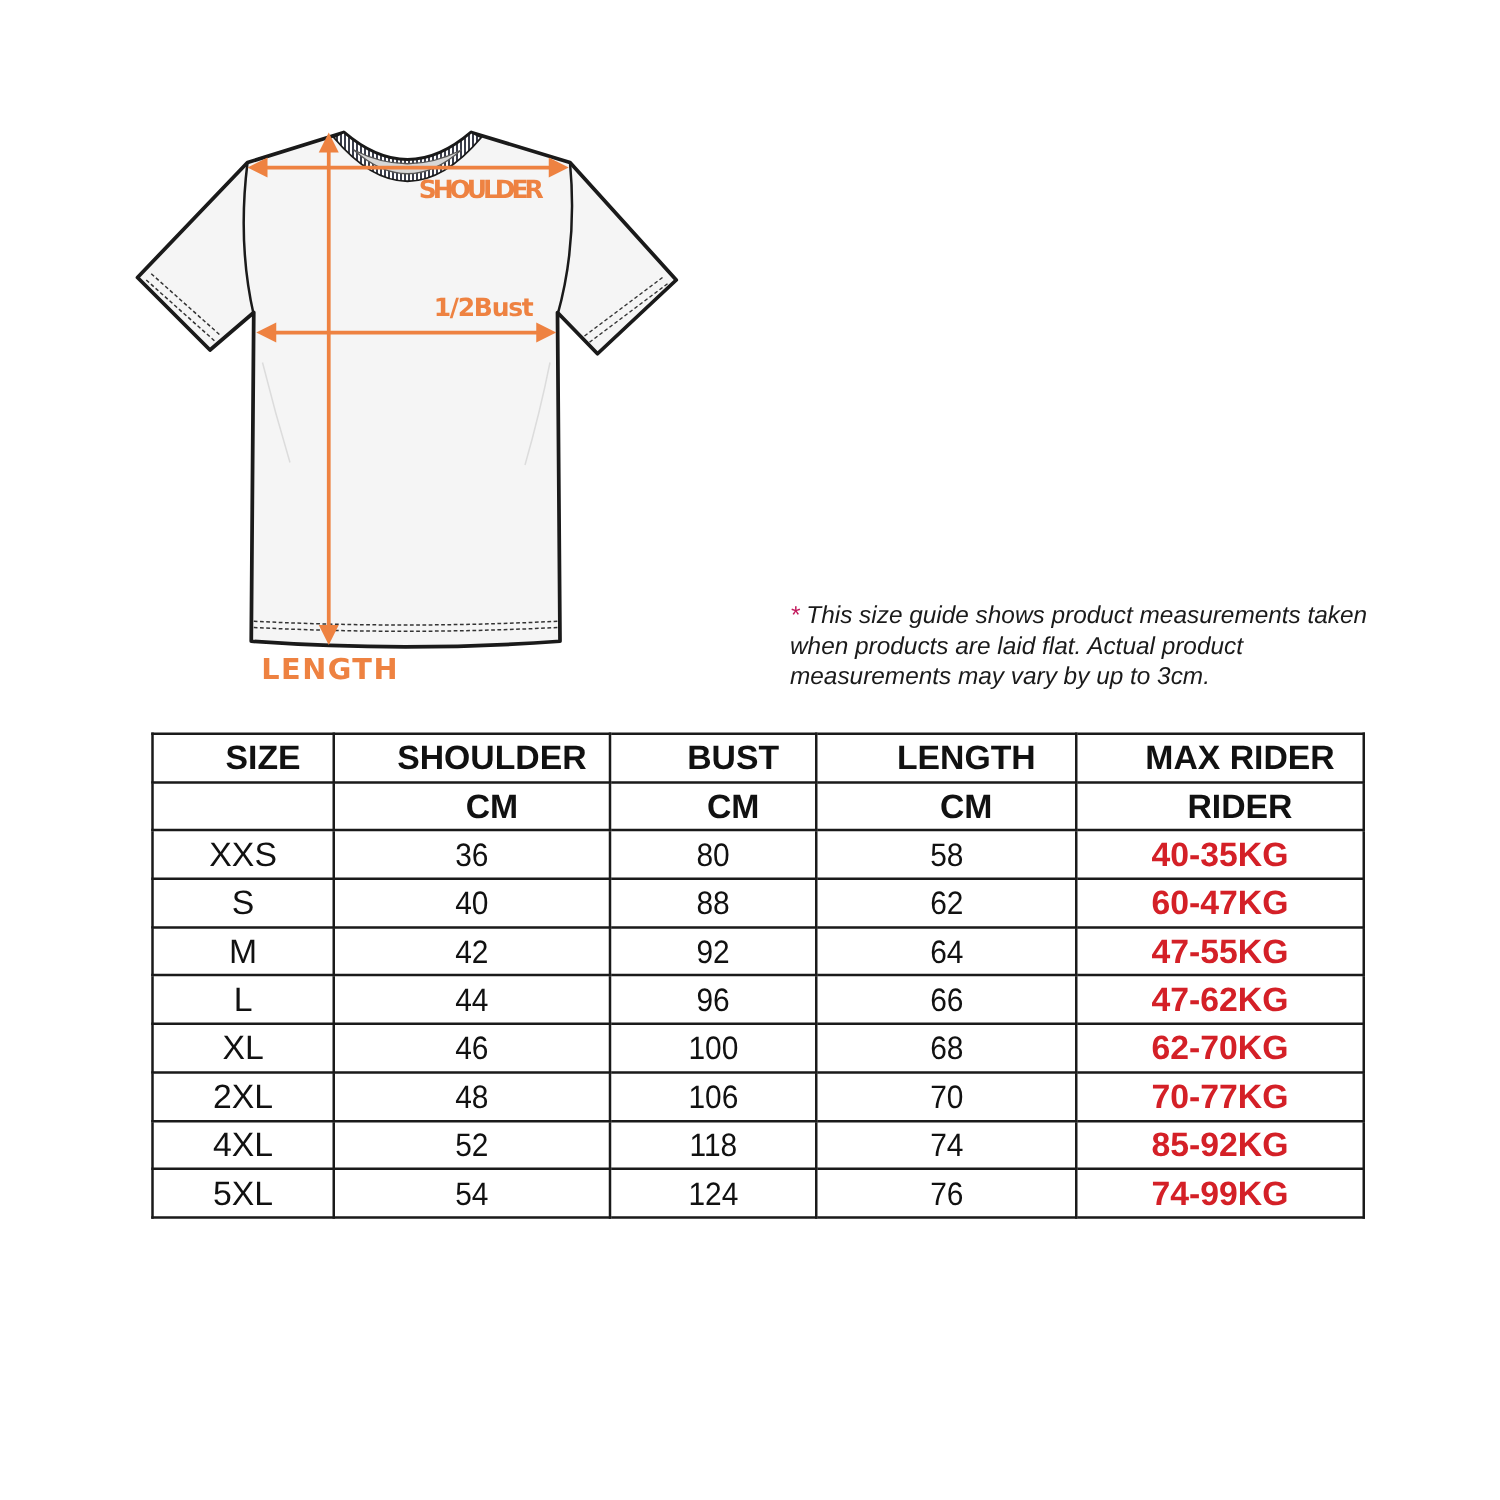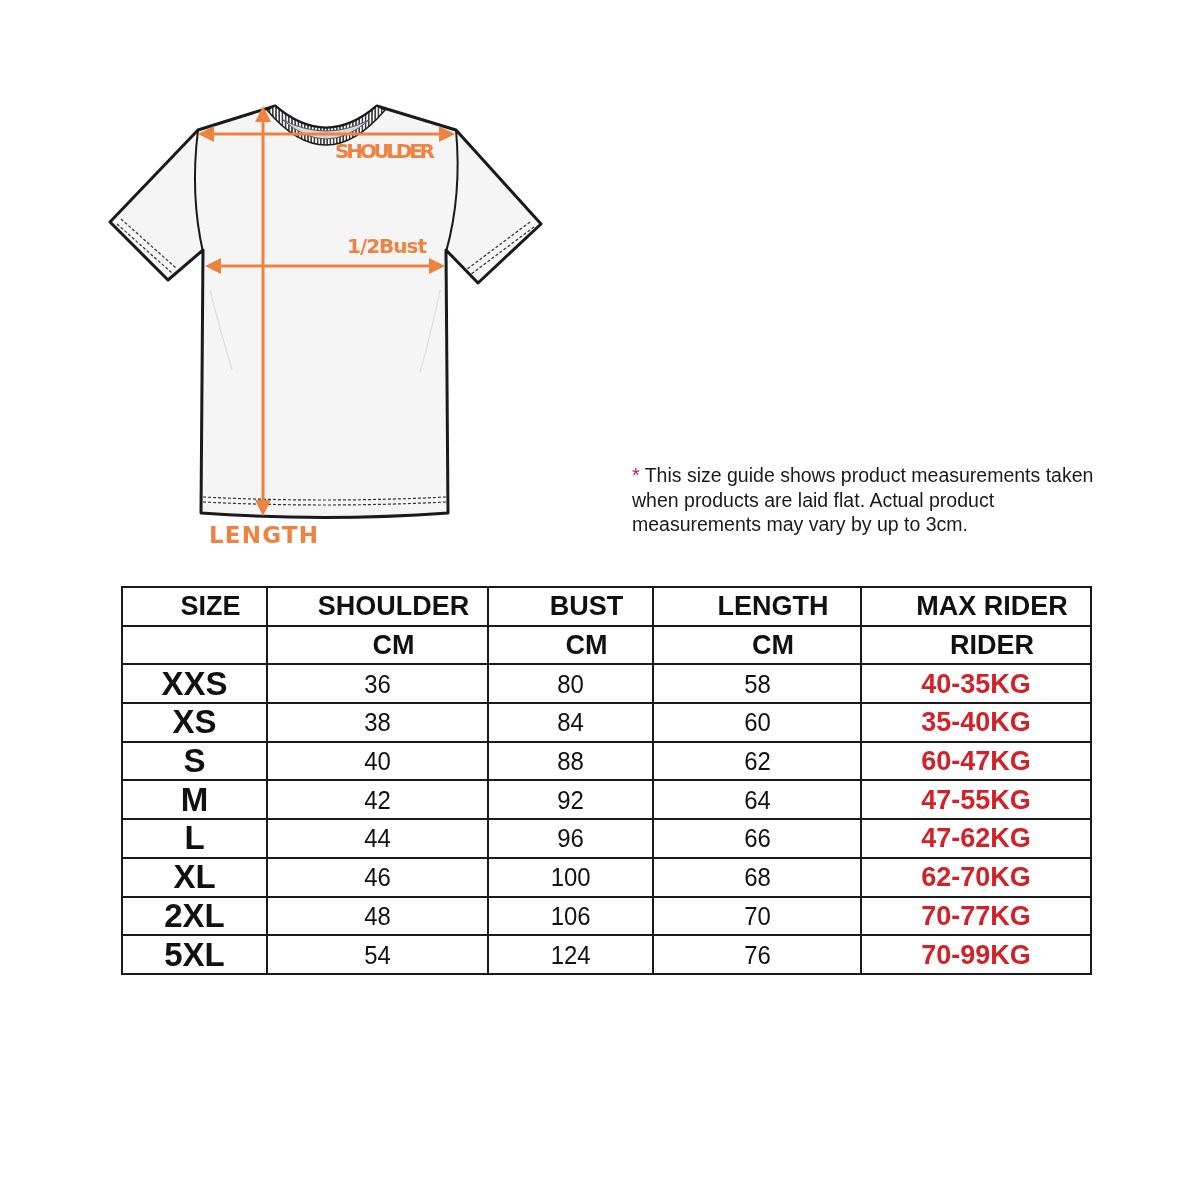--- a/index.html
+++ b/index.html
@@ -22,27 +22,28 @@
       height: 560px;
     }
     .arrow-label {
       font-family: "DejaVu Sans", sans-serif;
       font-weight: bold;
       fill: #ee8241;
     }
     #note {
       position: absolute;
       left: 632px;
-      top: 463px;
+      top: 480px;
       width: 470px;
       font-family: "Liberation Sans", sans-serif;
       font-size: 19.5px;
       line-height: 24.5px;
       color: #1a1a1a;
       margin: 0;
+      font-style: italic;
     }
     #note .asterisk {
       color: #c2185b;
     }
     #size-table {
       position: absolute;
       left: 121px;
       top: 586px;
       border-collapse: collapse;
       table-layout: fixed;
@@ -57,22 +58,22 @@
       font-size: 26px;
       line-height: 26px;
       color: #111111;
     }
     #size-table .hdr {
       font-weight: bold;
       font-size: 27px;
       padding-left: 32px;
     }
     #size-table .size-cell {
-      font-weight: bold;
-      font-size: 33px;
+      font-weight: normal;
+      font-size: 27px;
     }
     #size-table .weight-cell {
       font-weight: bold;
       font-size: 27px;
       color: #d42027;
     }
     #size-table .num-cell {
       font-family: "Liberation Sans", sans-serif;
       transform: scaleX(0.92);
     }
@@ -180,27 +181,20 @@
   </tbody>
   <tbody id="size-rows">
       <tr>
         <td class="size-cell">XXS</td>
         <td><span class="num-cell" style="display: inline-block;">36</span></td>
         <td><span class="num-cell" style="display: inline-block;">80</span></td>
         <td><span class="num-cell" style="display: inline-block;">58</span></td>
         <td class="weight-cell">40-35KG</td>
       </tr>
       <tr>
-        <td class="size-cell">XS</td>
-        <td><span class="num-cell" style="display: inline-block;">38</span></td>
-        <td><span class="num-cell" style="display: inline-block;">84</span></td>
-        <td><span class="num-cell" style="display: inline-block;">60</span></td>
-        <td class="weight-cell">35-40KG</td>
-      </tr>
-      <tr>
         <td class="size-cell">S</td>
         <td><span class="num-cell" style="display: inline-block;">40</span></td>
         <td><span class="num-cell" style="display: inline-block;">88</span></td>
         <td><span class="num-cell" style="display: inline-block;">62</span></td>
         <td class="weight-cell">60-47KG</td>
       </tr>
       <tr>
         <td class="size-cell">M</td>
         <td><span class="num-cell" style="display: inline-block;">42</span></td>
         <td><span class="num-cell" style="display: inline-block;">92</span></td>
@@ -222,20 +216,27 @@
         <td class="weight-cell">62-70KG</td>
       </tr>
       <tr>
         <td class="size-cell">2XL</td>
         <td><span class="num-cell" style="display: inline-block;">48</span></td>
         <td><span class="num-cell" style="display: inline-block;">106</span></td>
         <td><span class="num-cell" style="display: inline-block;">70</span></td>
         <td class="weight-cell">70-77KG</td>
       </tr>
       <tr>
+        <td class="size-cell">4XL</td>
+        <td><span class="num-cell" style="display: inline-block;">52</span></td>
+        <td><span class="num-cell" style="display: inline-block;">118</span></td>
+        <td><span class="num-cell" style="display: inline-block;">74</span></td>
+        <td class="weight-cell">85-92KG</td>
+      </tr>
+      <tr>
         <td class="size-cell">5XL</td>
         <td><span class="num-cell" style="display: inline-block;">54</span></td>
         <td><span class="num-cell" style="display: inline-block;">124</span></td>
         <td><span class="num-cell" style="display: inline-block;">76</span></td>
-        <td class="weight-cell">70-99KG</td>
+        <td class="weight-cell">74-99KG</td>
       </tr>
     </tbody>
 </table>
 
 </body></html>

